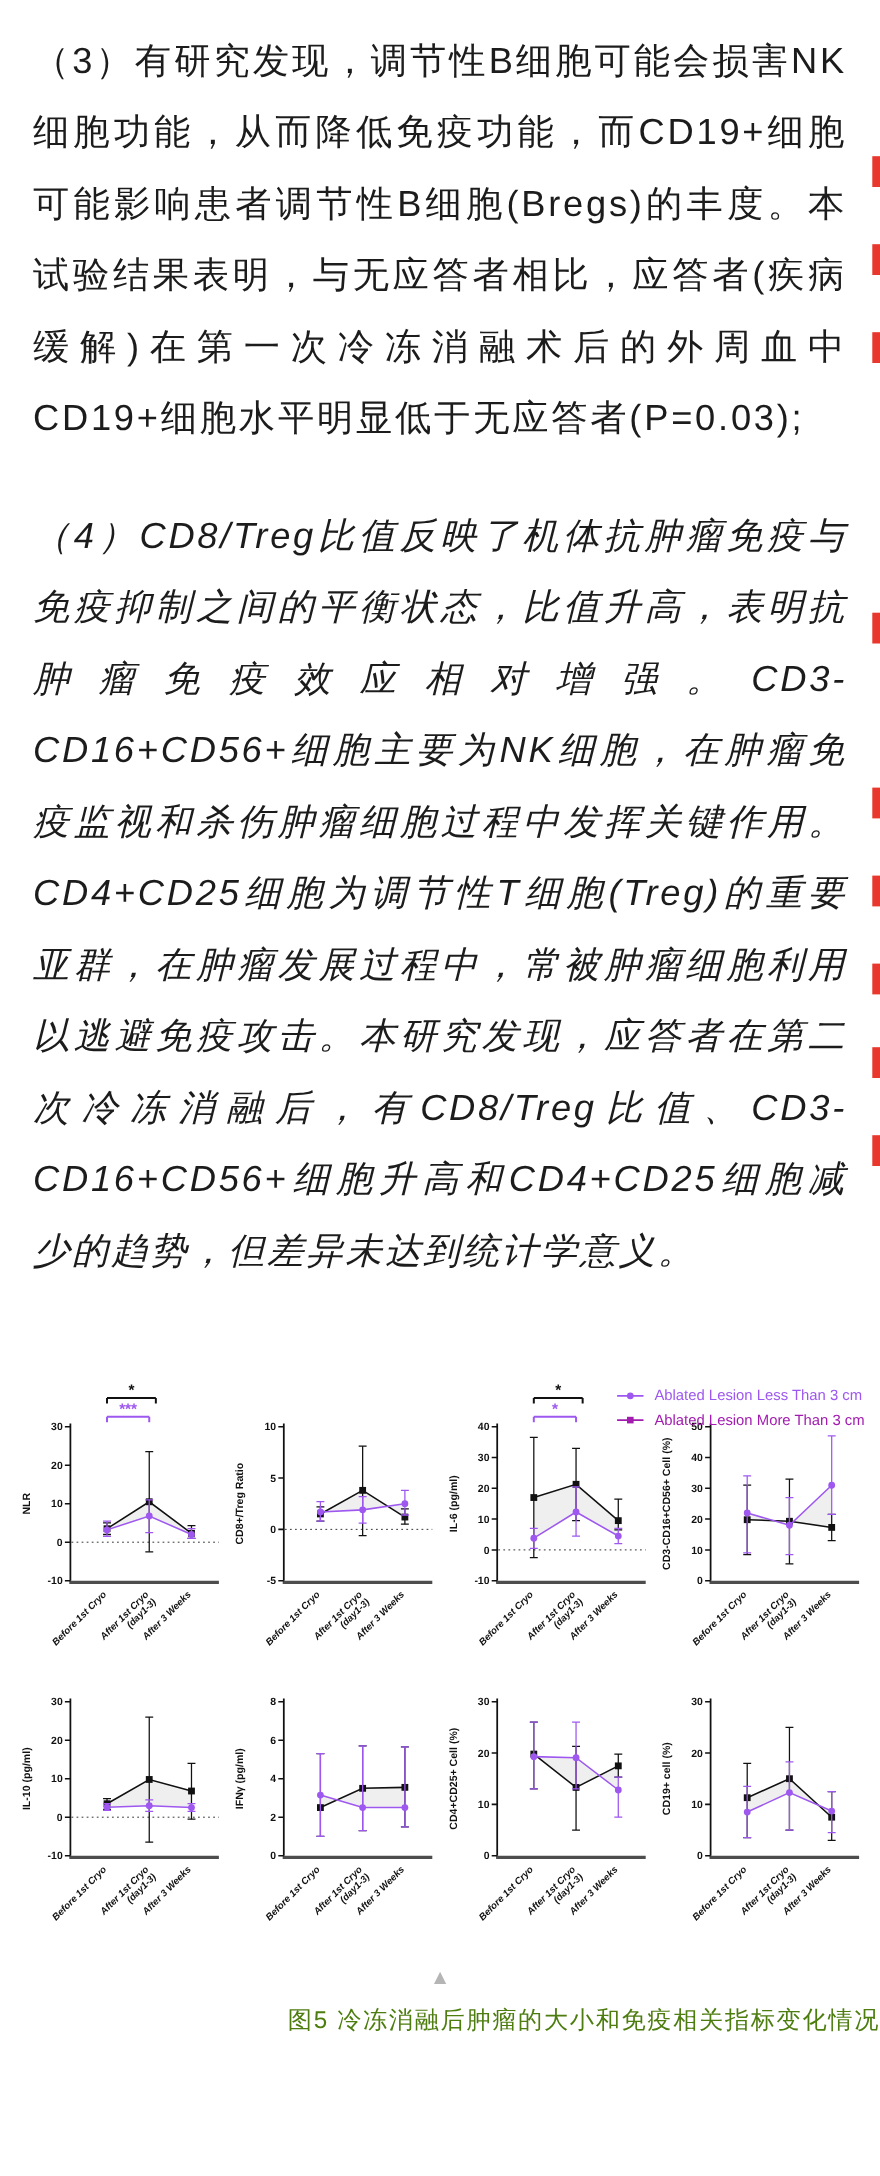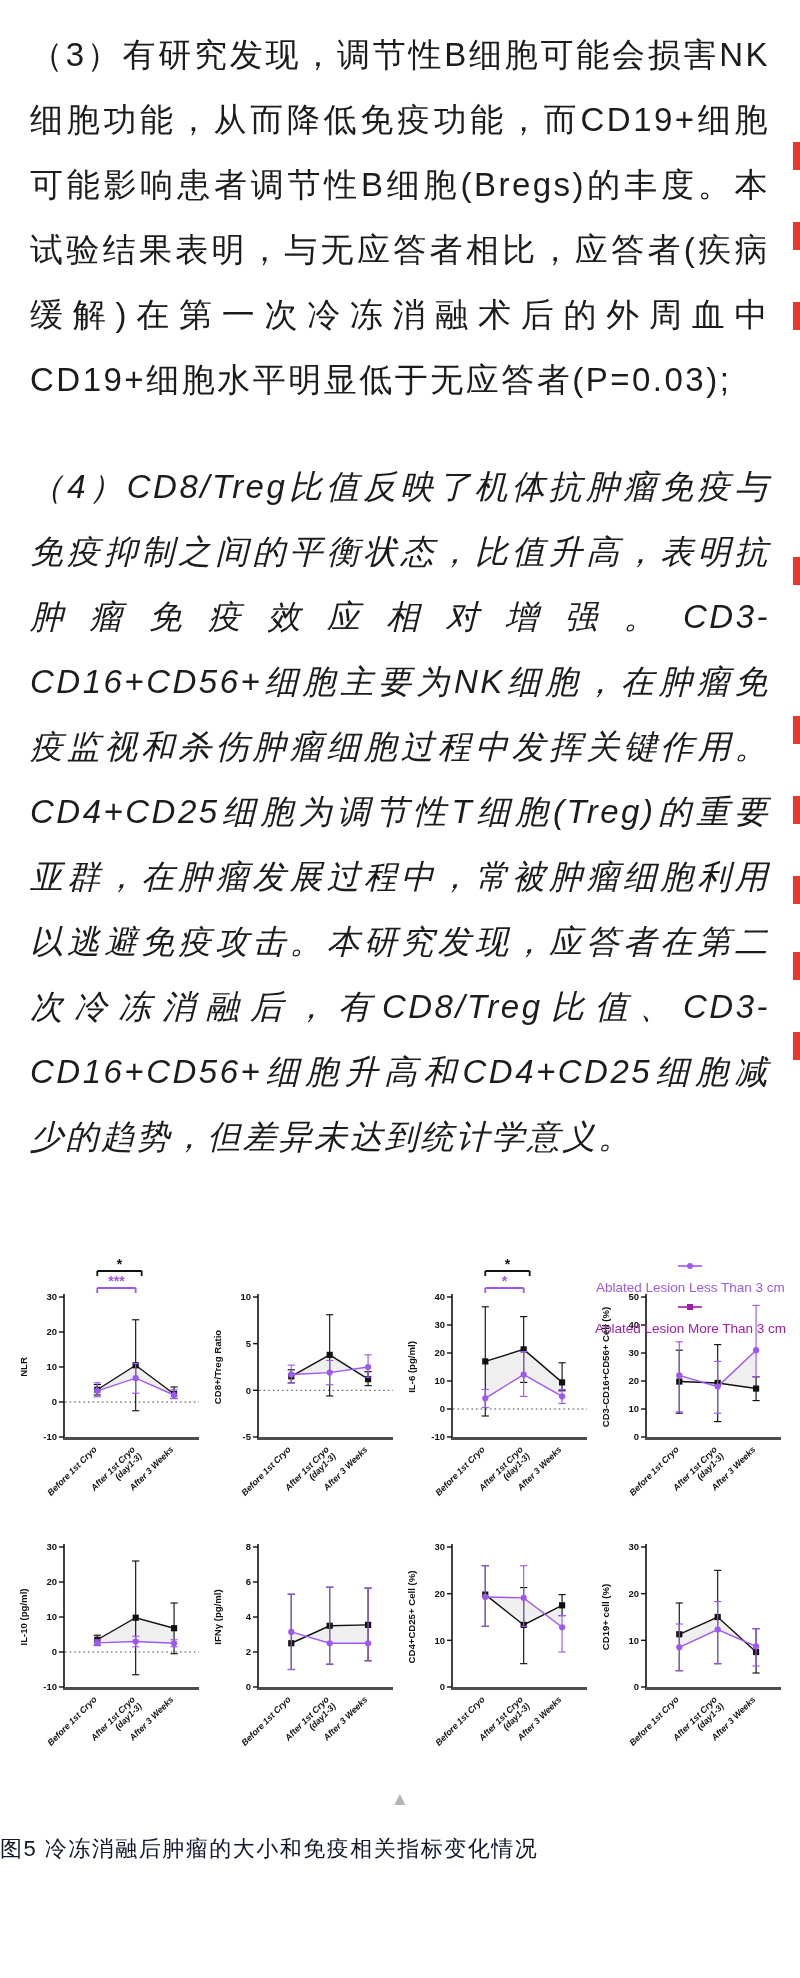--- a/index.html
+++ b/index.html
@@ -8,34 +8,34 @@
     font-family:"Liberation Sans","DejaVu Sans",sans-serif;color:#1c1c1c;
   }
   .body-text{
     margin:0;padding:0 30px;font-size:33px;line-height:65px;letter-spacing:2.5px;
     text-align:justify;color:#1c1c1c;
   }
   .para-3{margin-top:22px;}
   .para-4{margin-top:42px;font-style:italic;}
   .figure{position:relative;margin-top:88px;}
   .legend{position:absolute;top:4px;right:14px;}
-  .legend-item{display:flex;align-items:center;gap:9px;margin-bottom:7px;font-size:13.5px;color:#222;flex-direction:column;}
+  .legend-item{display:flex;align-items:center;gap:9px;margin-bottom:7px;font-size:13.5px;color:#222;}
   .legend-item .swatch{display:inline-flex;}
   .purple{color:var(--c-purple);}
   .blackc{color:#a21caf;}
   .chart-row{display:flex;justify-content:space-between;padding:0 14px;}
   .chart-row-2{margin-top:-18px;}
   .chart-slot{width:190px;height:268px;}
   svg text{font-family:"Liberation Sans","DejaVu Sans",sans-serif;}
   .collapse-triangle{
     text-align:center;margin-top:14px;font-size:19px;color:#b5b5b5;line-height:1;
     cursor:pointer;user-select:none;
   }
   .caption{
-    text-align:left;margin-top:26px;font-size:22px;color:#0f172a;letter-spacing:1.5px;
+    text-align:right;margin-top:14px;font-size:22px;color:#4d7c0f;letter-spacing:1.5px;
   }
   .red-mark{position:absolute;right:0;width:7px;height:28px;background:var(--c-red);}
 </style>
 </head>
 <body>
 
 <div class="page">
 
   <p class="body-text para-3">（3）有研究发现，调节性B细胞可能会损害NK细胞功能，从而降低免疫功能，而CD19+细胞可能影响患者调节性B细胞(Bregs)的丰度。本试验结果表明，与无应答者相比，应答者(疾病缓解)在第一次冷冻消融术后的外周血中CD19+细胞水平明显低于无应答者(P=0.03);</p>
 

